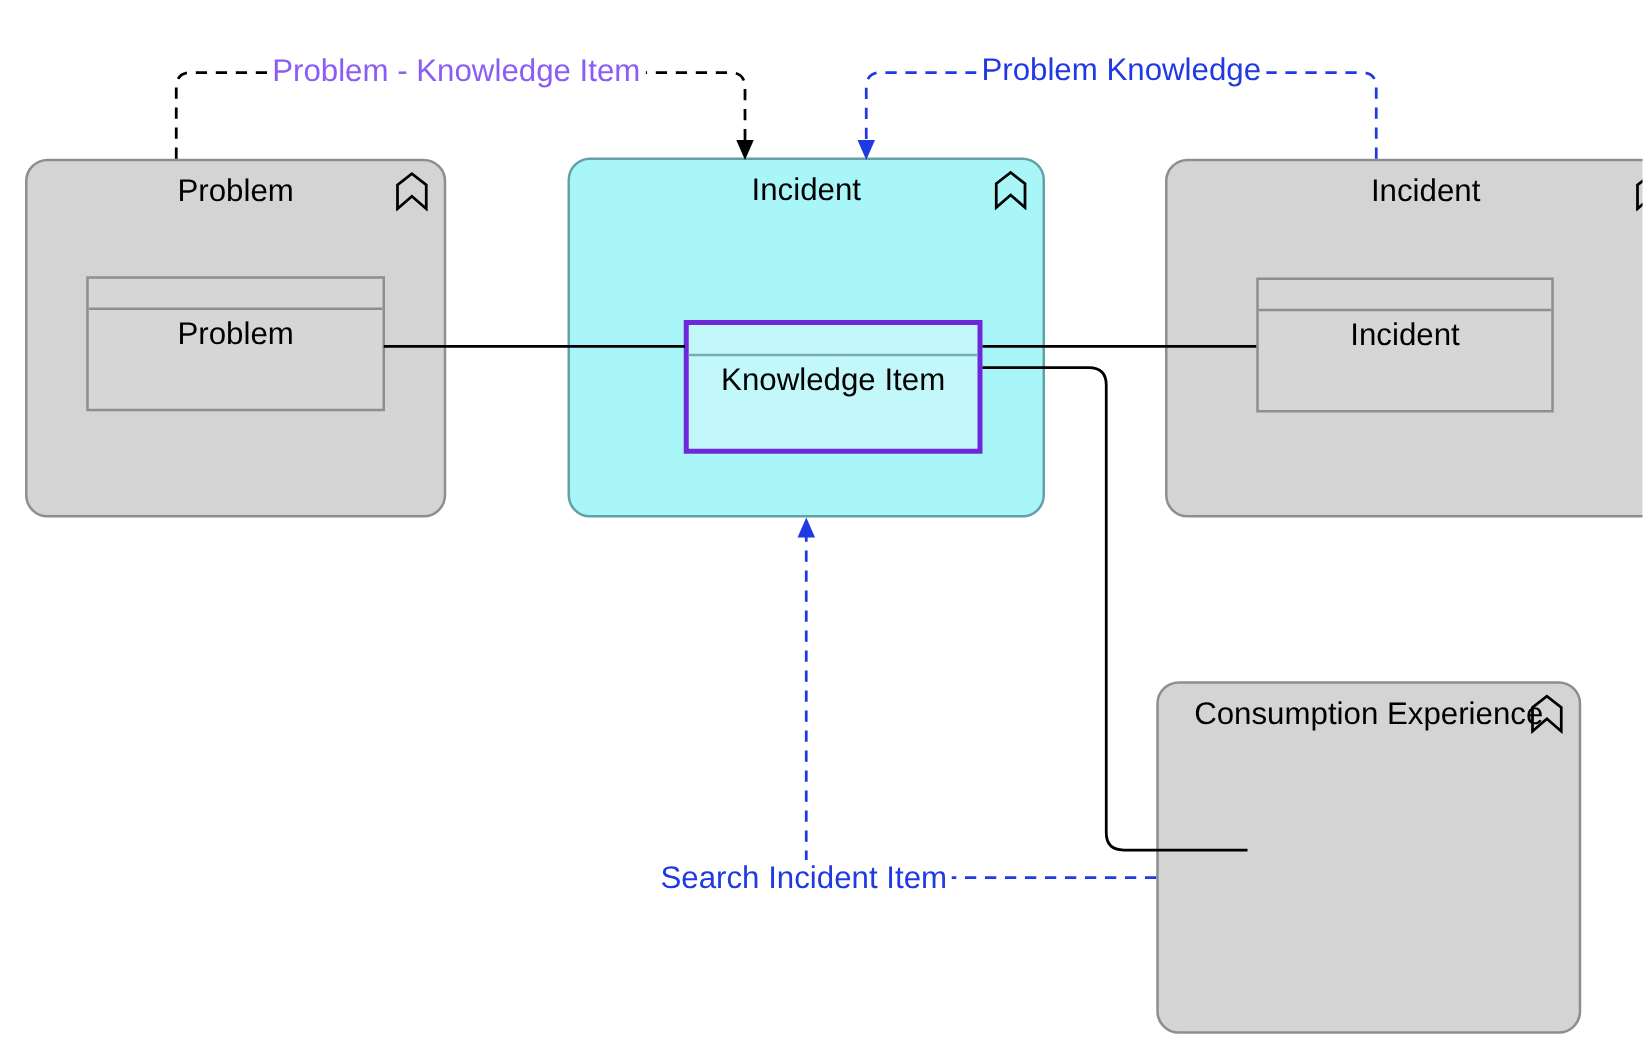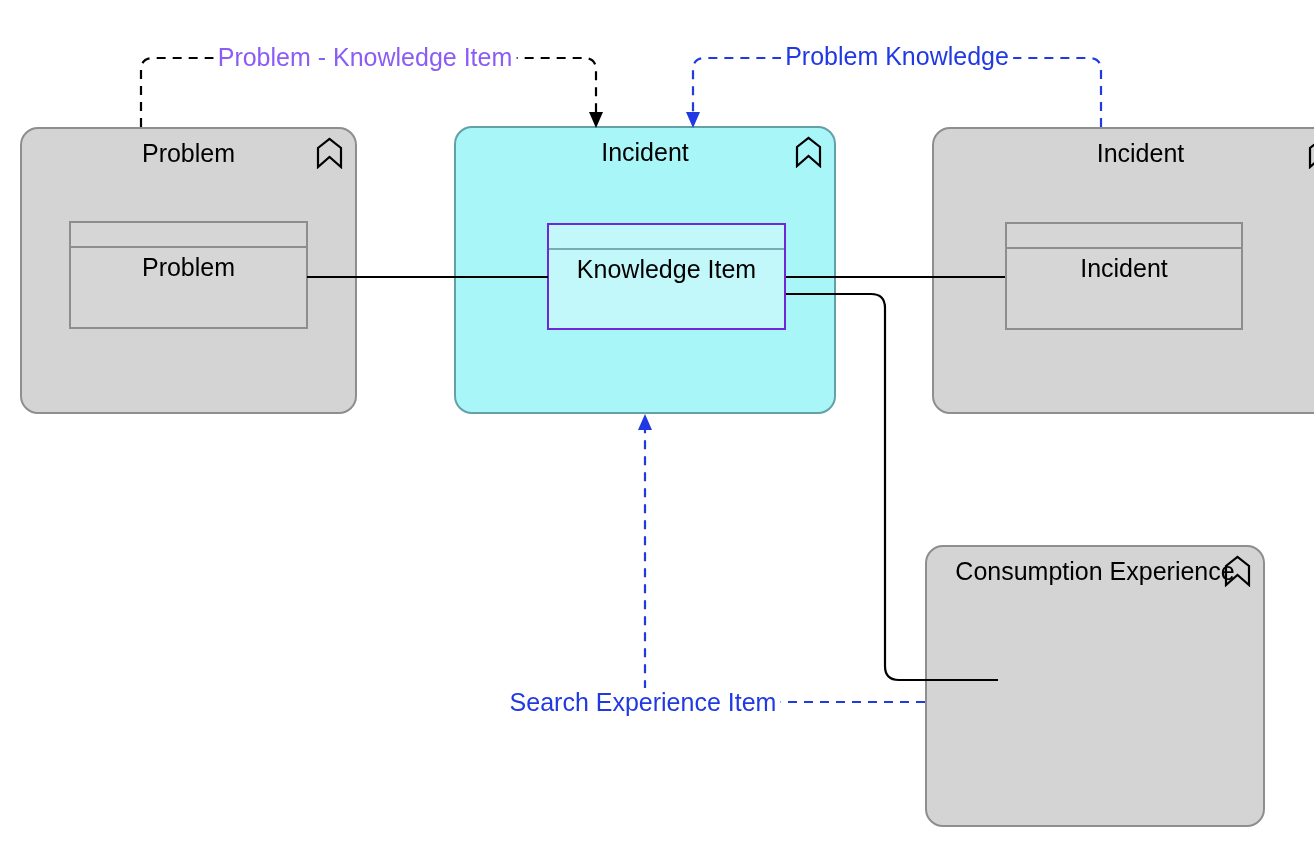--- a/index.html
+++ b/index.html
@@ -11,21 +11,21 @@
   .pkg{position:absolute;box-sizing:border-box;border-radius:18px;padding-left:24px;}
   .pkg.gray{background:#d4d4d4;border:2px solid #8e8e8e;}
   .pkg.cyan{background:#a9f6f9;border:2px solid #64a0a8;}
   .pkg-title{position:absolute;left:0;top:9px;width:100%;text-align:center;
              font-size:25px;color:#000;line-height:30px;}
   .pkg-icon{position:absolute;top:8px;right:12px;width:27px;height:32px;display:block;}
 
   
   .cls{position:absolute;box-sizing:border-box;}
   .cls.gray{background:#d6d6d6;border:2px solid #8e8e8e;}
-  .cls.cyan{background:#c3f8fb;border:2px solid #6d28d9;}
+  .cls.cyan{background:#c3f8fb;border:4px solid #6d28d9;margin-top:33px;}
   .cls-strip{height:23px;border-bottom:2px solid inherit;}
   .cls.gray .cls-strip{border-bottom:2px solid #8e8e8e;}
   .cls.cyan .cls-strip{border-bottom:2px solid #74adb3;}
   .cls-label{text-align:center;font-size:25px;color:#000;margin-top:5px;line-height:28px;}
 
   
   svg.wires{position:absolute;left:0;top:0;pointer-events:none;}
   .solid-line{stroke:#000;stroke-width:2.2;fill:none;}
   .dash-black{stroke:#000;stroke-width:2.2;fill:none;stroke-dasharray:9 7;}
   .dash-blue{stroke:#2139e3;stroke-width:2.2;fill:none;stroke-dasharray:9 7;}
@@ -102,15 +102,15 @@
 
     <path class="solid-line" d="M307 277 L548 277"></path>
 
     <path class="solid-line" d="M786 277 L1005 277"></path>
 
     <path class="solid-line" d="M786 294 L871 294 Q885 294 885 308 L885 666 Q885 680 899 680 L998 680"></path>
   </svg>
 
   <div class="wire-label black" style="left:365px;top:57px">Problem - Knowledge Item</div>
   <div class="wire-label blue" style="left:897px;top:56px">Problem Knowledge</div>
-  <div class="wire-label blue" style="left:643px;top:702px">Search Experience Item</div>
+  <div class="wire-label blue" style="left:643px;top:702px">Search Incident Item</div>
 
 </div>
 
 </body></html>

